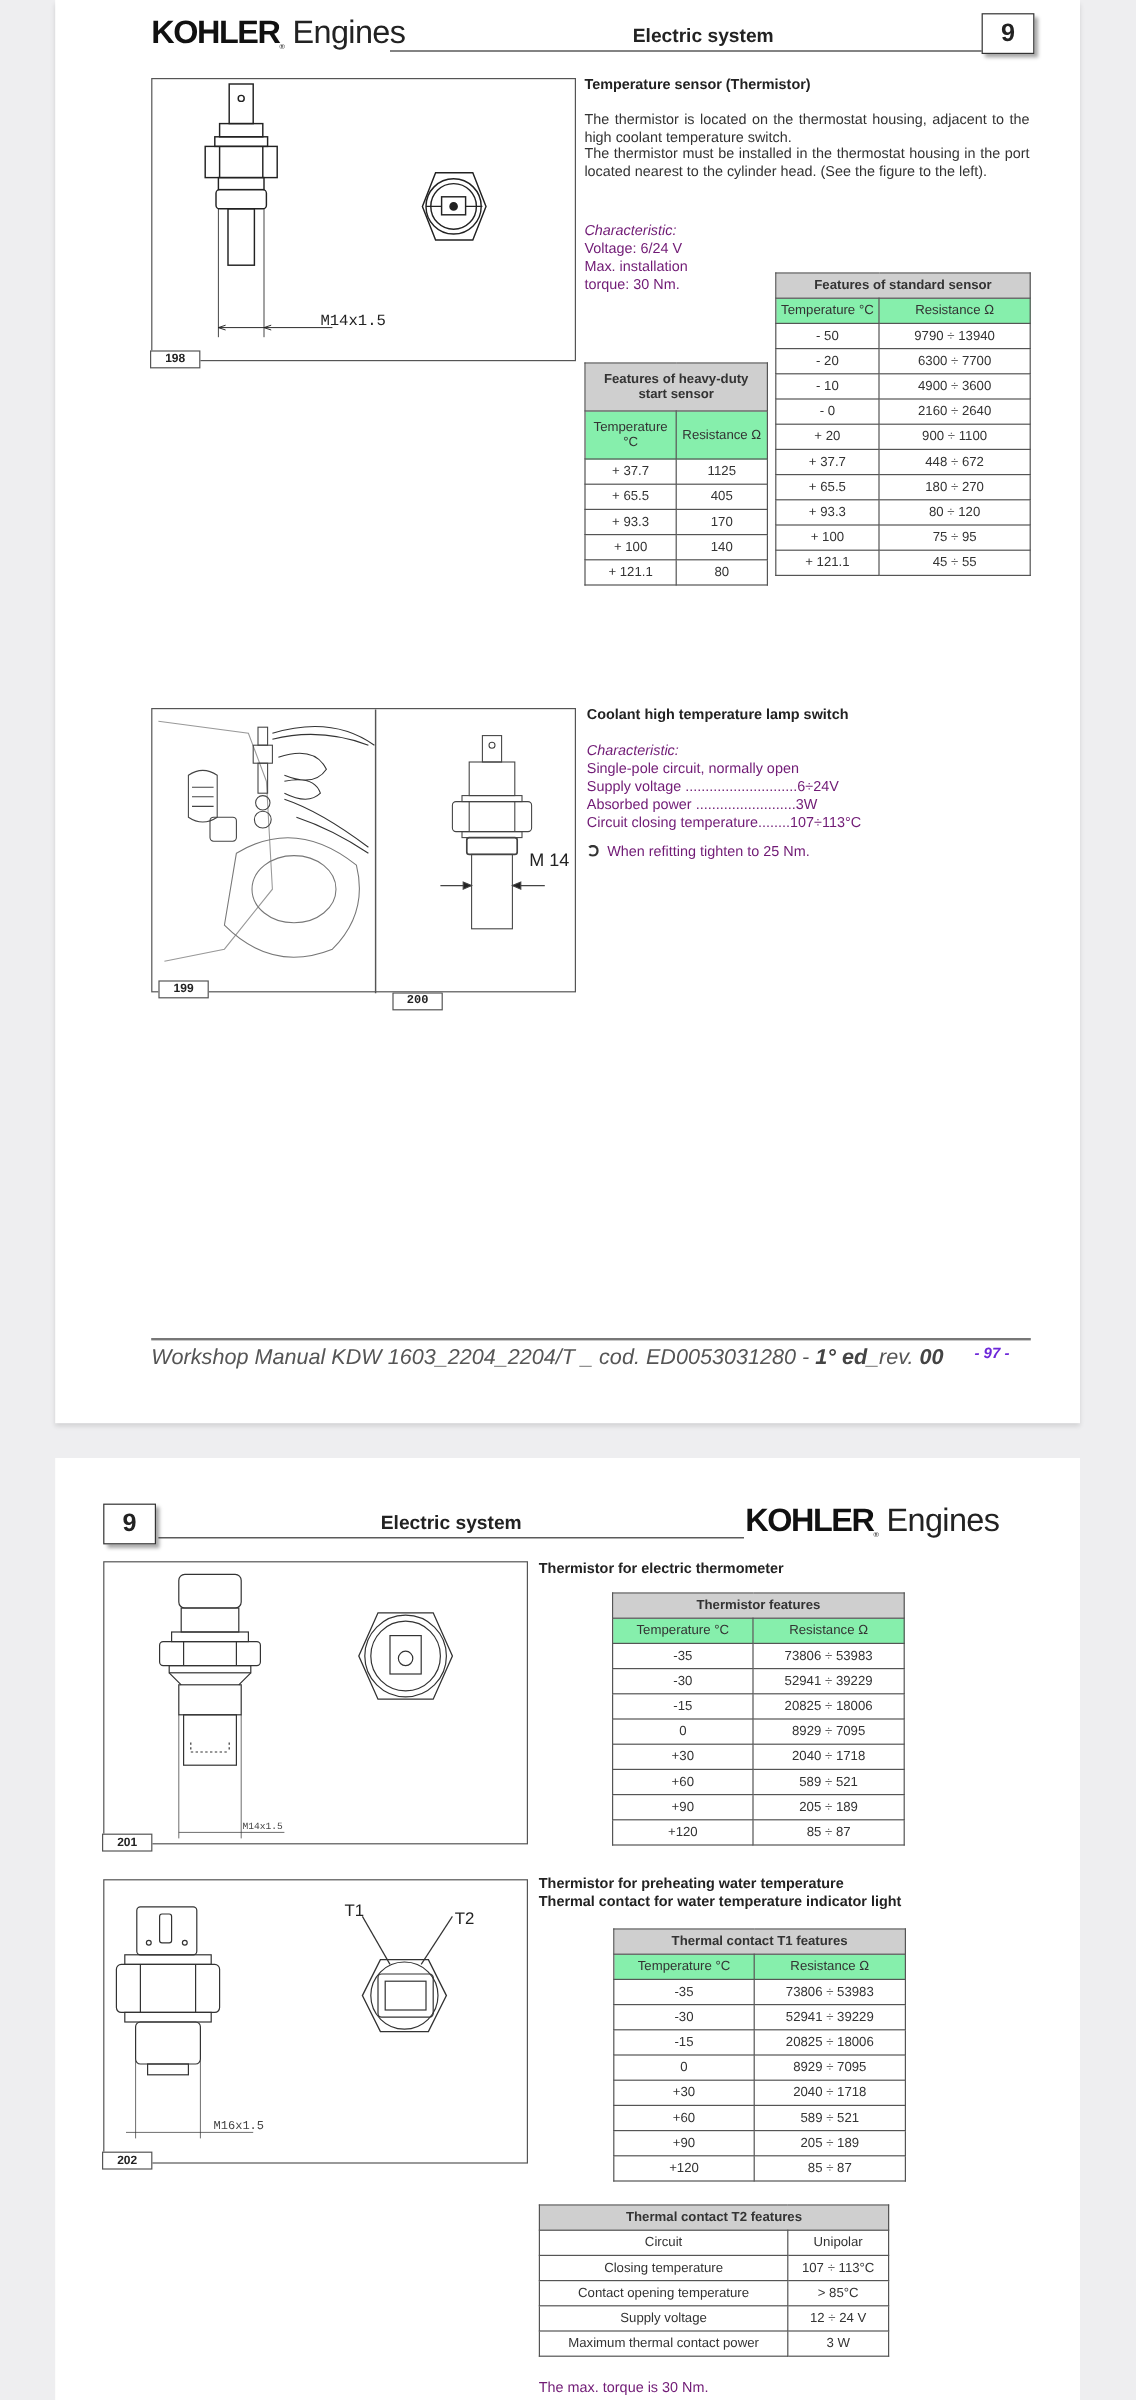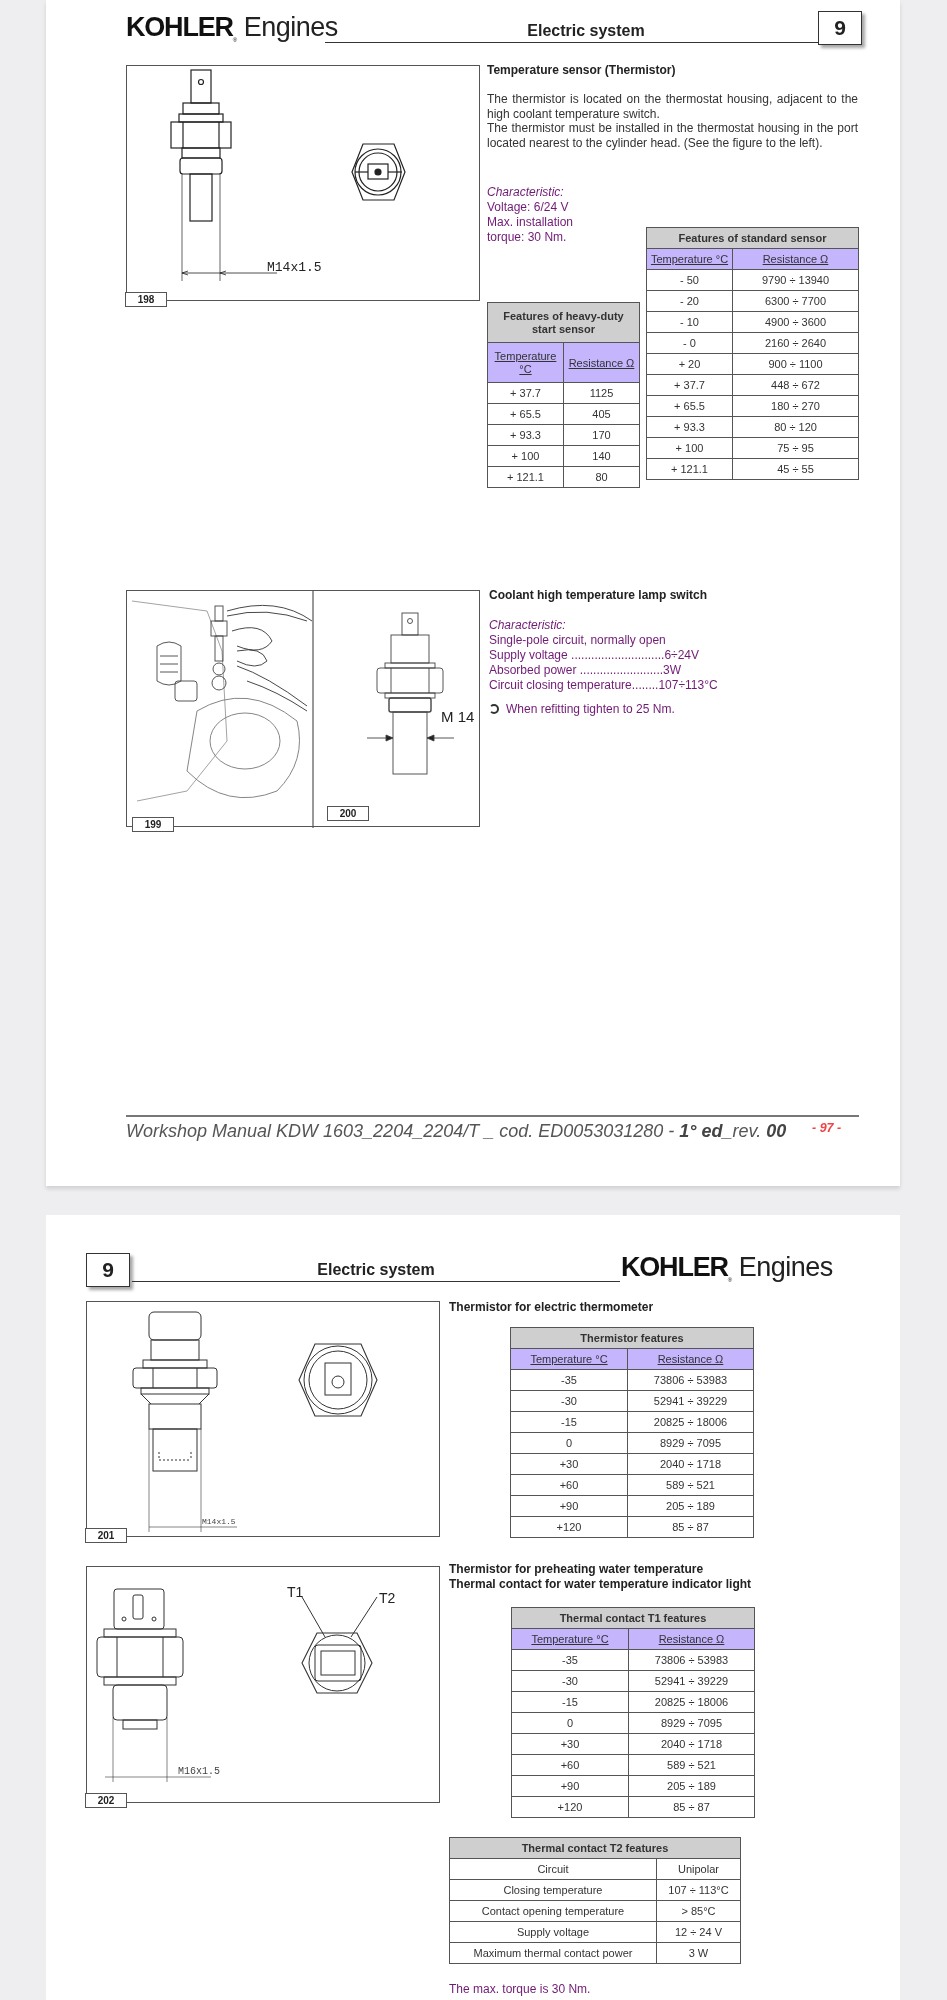--- a/index.html
+++ b/index.html
@@ -23,26 +23,26 @@
 
   .sec-title { font-size: 12px; font-weight: bold; }
   .body-text { font-size: 12px; line-height: 14.5px; text-align: justify; color: #333; }
   .body-text p + p { margin-top: 0; }
   .plain { font-size: 12px; line-height: 15px; color: #701a75; }
   .italic { font-style: italic; }
 
   table.spec { border-collapse: collapse; font-size: 11px; color: #333; }
   table.spec td, table.spec th { border: 1.5px solid #555; text-align: center; height: 21px; padding: 0 3px; }
   table.spec th.cap { background: #cfcfcf; font-weight: bold; color: #333; }
-  table.spec th.col { background: #c4b5fd; font-weight: normal; text-decoration: underline; }
+  table.spec th.col { background: #86efac; font-weight: normal; }
 
   .footer-line { border-top: 2px solid #777; }
   .footer-text { font-size: 18px; font-style: italic; color: #555; }
   .footer-text b { color: #444; }
-  .page-num { font-size: 12.5px; font-weight: bold; font-style: italic; color: #ef4444; }
+  .page-num { font-size: 12.5px; font-weight: bold; font-style: italic; color: #6d28d9; }
 </style>
 </head>
 <body>
 
 <div class="page" id="page1">
 
   <div class="abs brand" style="left:80px; top:12px;">
     <b>KOHLER</b><span class="reg">®</span> <span class="eng">Engines</span>
   </div>
   <div class="abs hdr-title" style="left:279px; top:22px; width:522px;">Electric system</div>
@@ -207,21 +207,21 @@
         <rect x="258" y="102" width="50" height="5"></rect>
         <rect x="262" y="107" width="42" height="14" rx="2" stroke-width="1.4"></rect>
         <rect x="266" y="121" width="34" height="62"></rect>
         <line x1="240" y1="147" x2="266" y2="147"></line>
         <line x1="300" y1="147" x2="327" y2="147"></line>
         <path d="M266 147 l-7 -3 v6 z M300 147 l7 -3 v6 z" fill="#222"></path>
       </g>
       <text x="314" y="131" font-family="Liberation Sans, sans-serif" font-size="15" fill="#222">M 14</text>
     </svg>
     <div class="abs fig-label" style="left:5px; top:226px;">199</div>
-    <div class="abs fig-label" style="left:200px; top:215px;">200</div>
+    <div class="abs fig-label" style="left:200px; top:236px;font-family:Liberation Mono, monospace;">200</div>
   </div>
 
   <div class="abs sec-title" style="left:443px; top:588px;">Coolant high temperature lamp switch</div>
   <div class="abs plain" style="left:443px; top:618px;">
     <div class="italic">Characteristic:</div>
     <div>Single-pole circuit, normally open</div>
     <div>Supply voltage ............................6÷24V</div>
     <div>Absorbed power .........................3W</div>
     <div>Circuit closing temperature........107÷113°C</div>
     <div style="margin-top:9px;">

